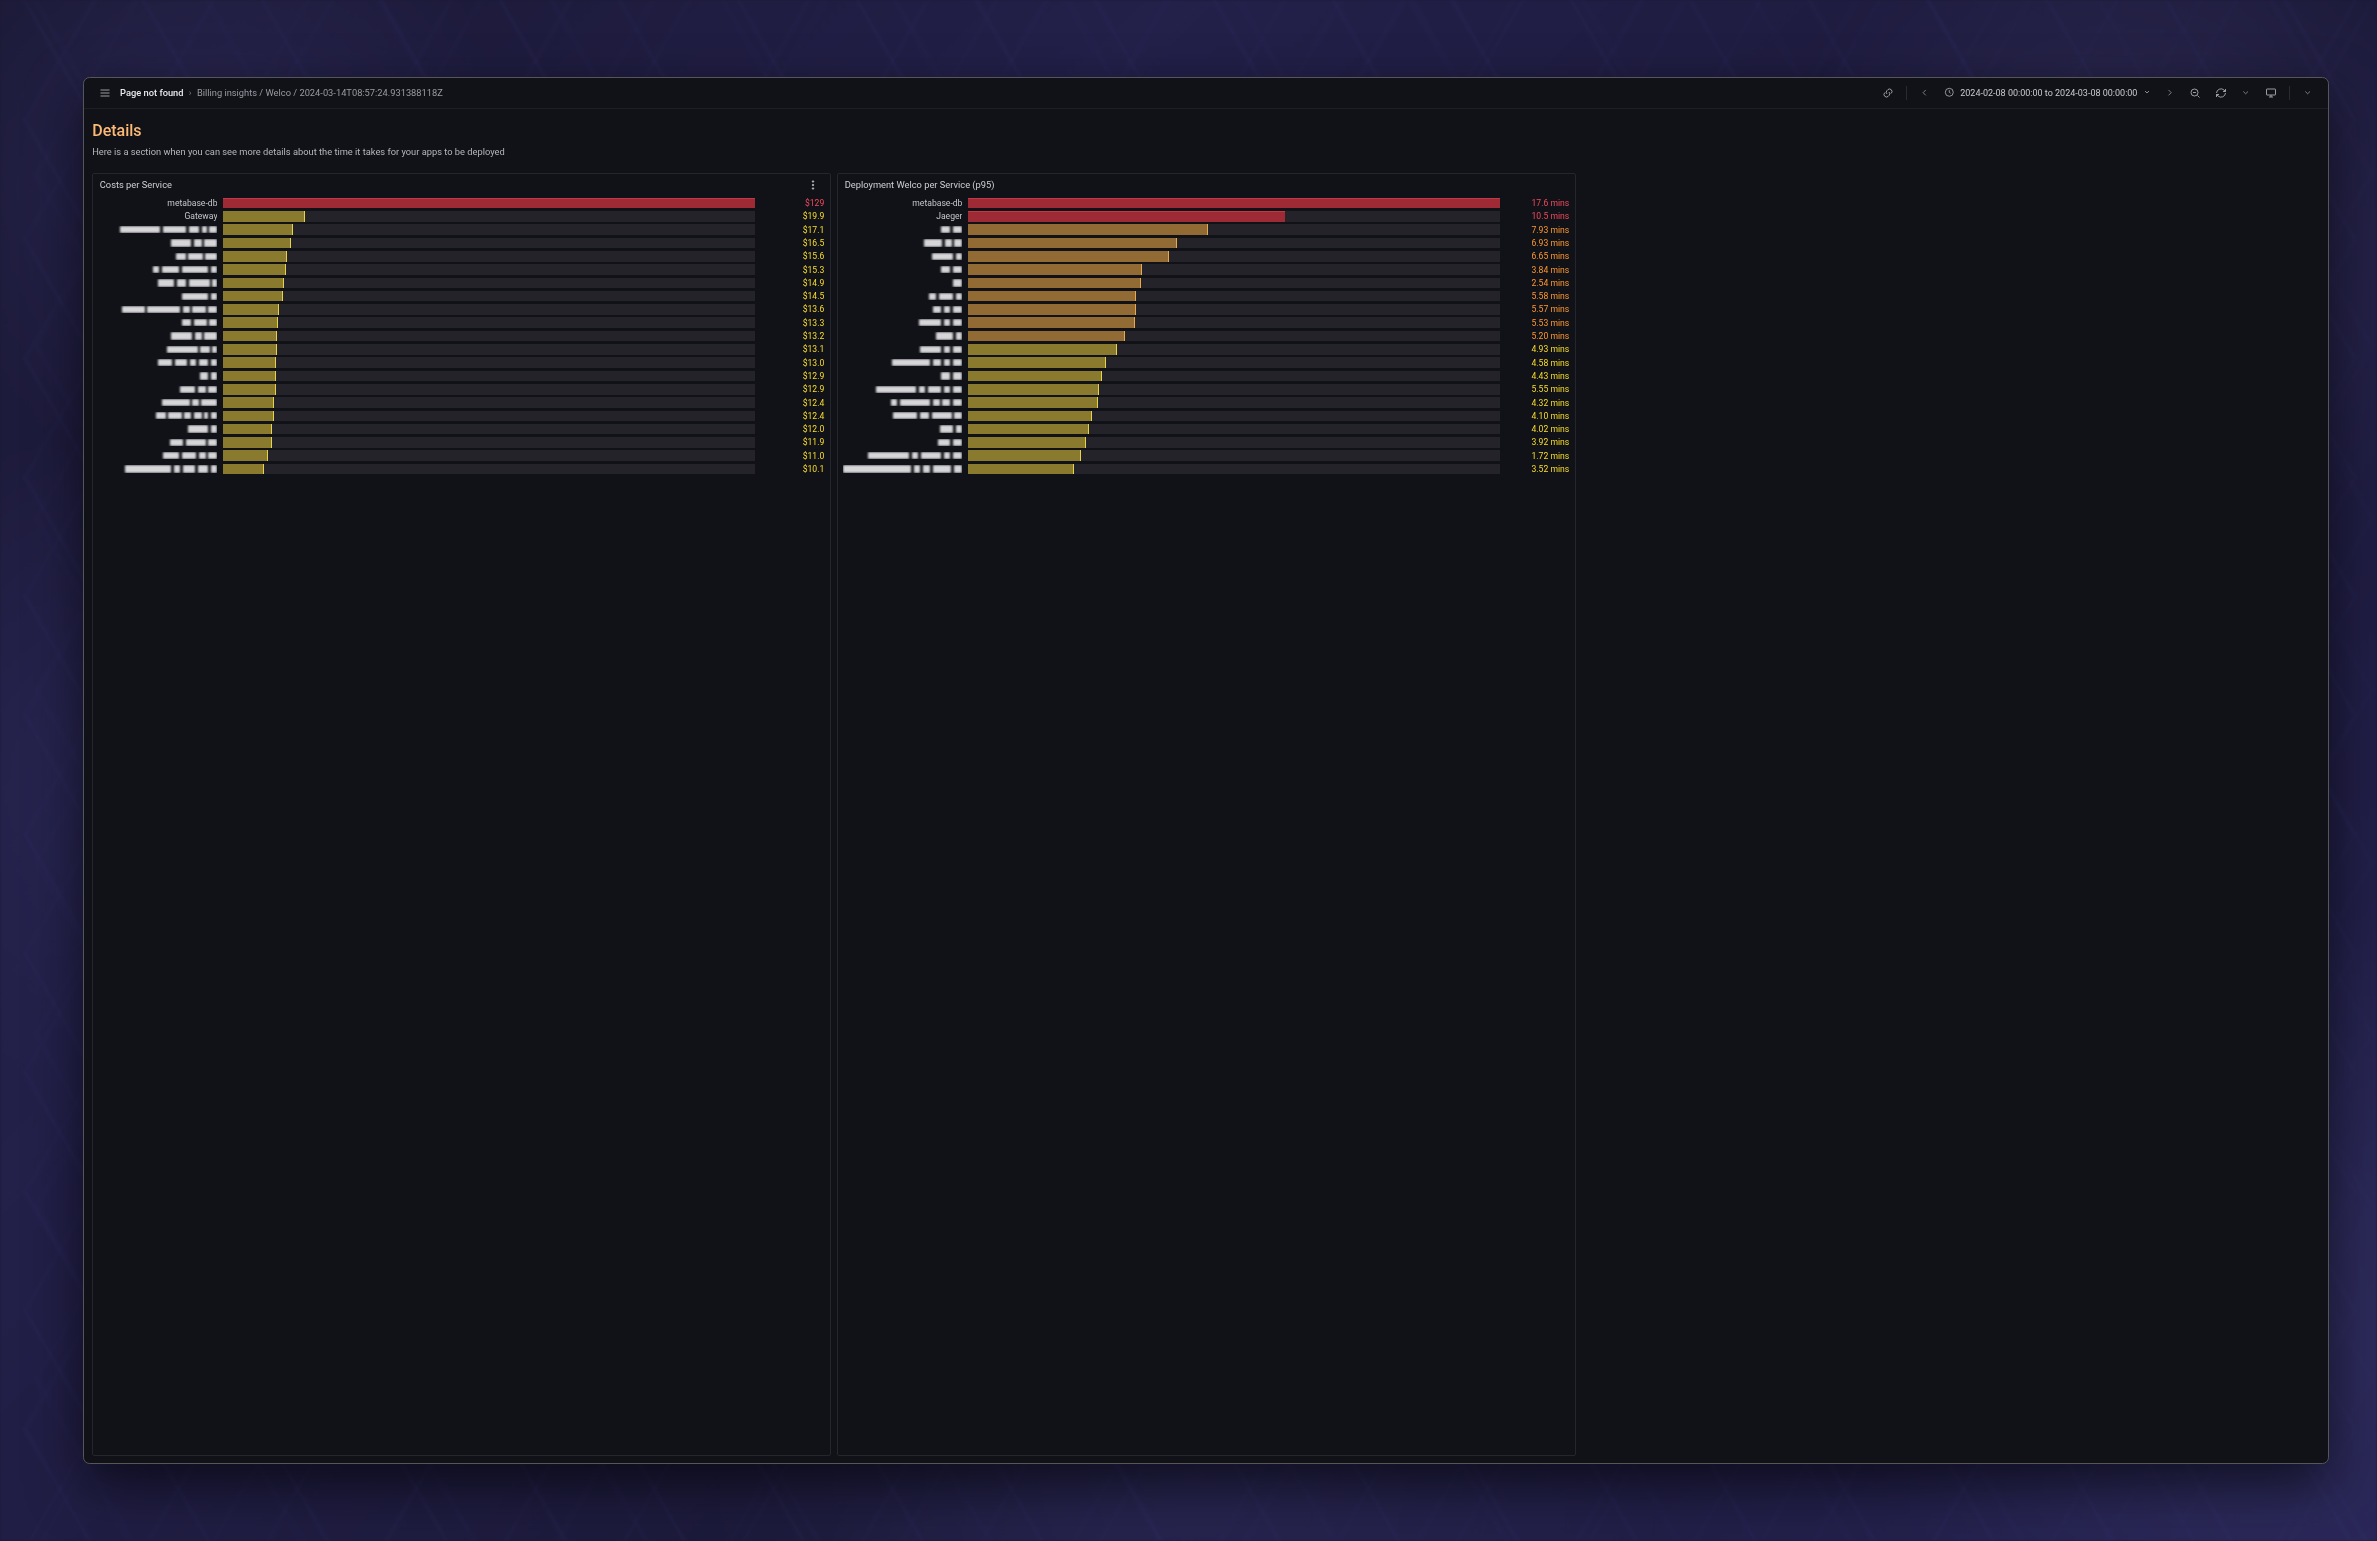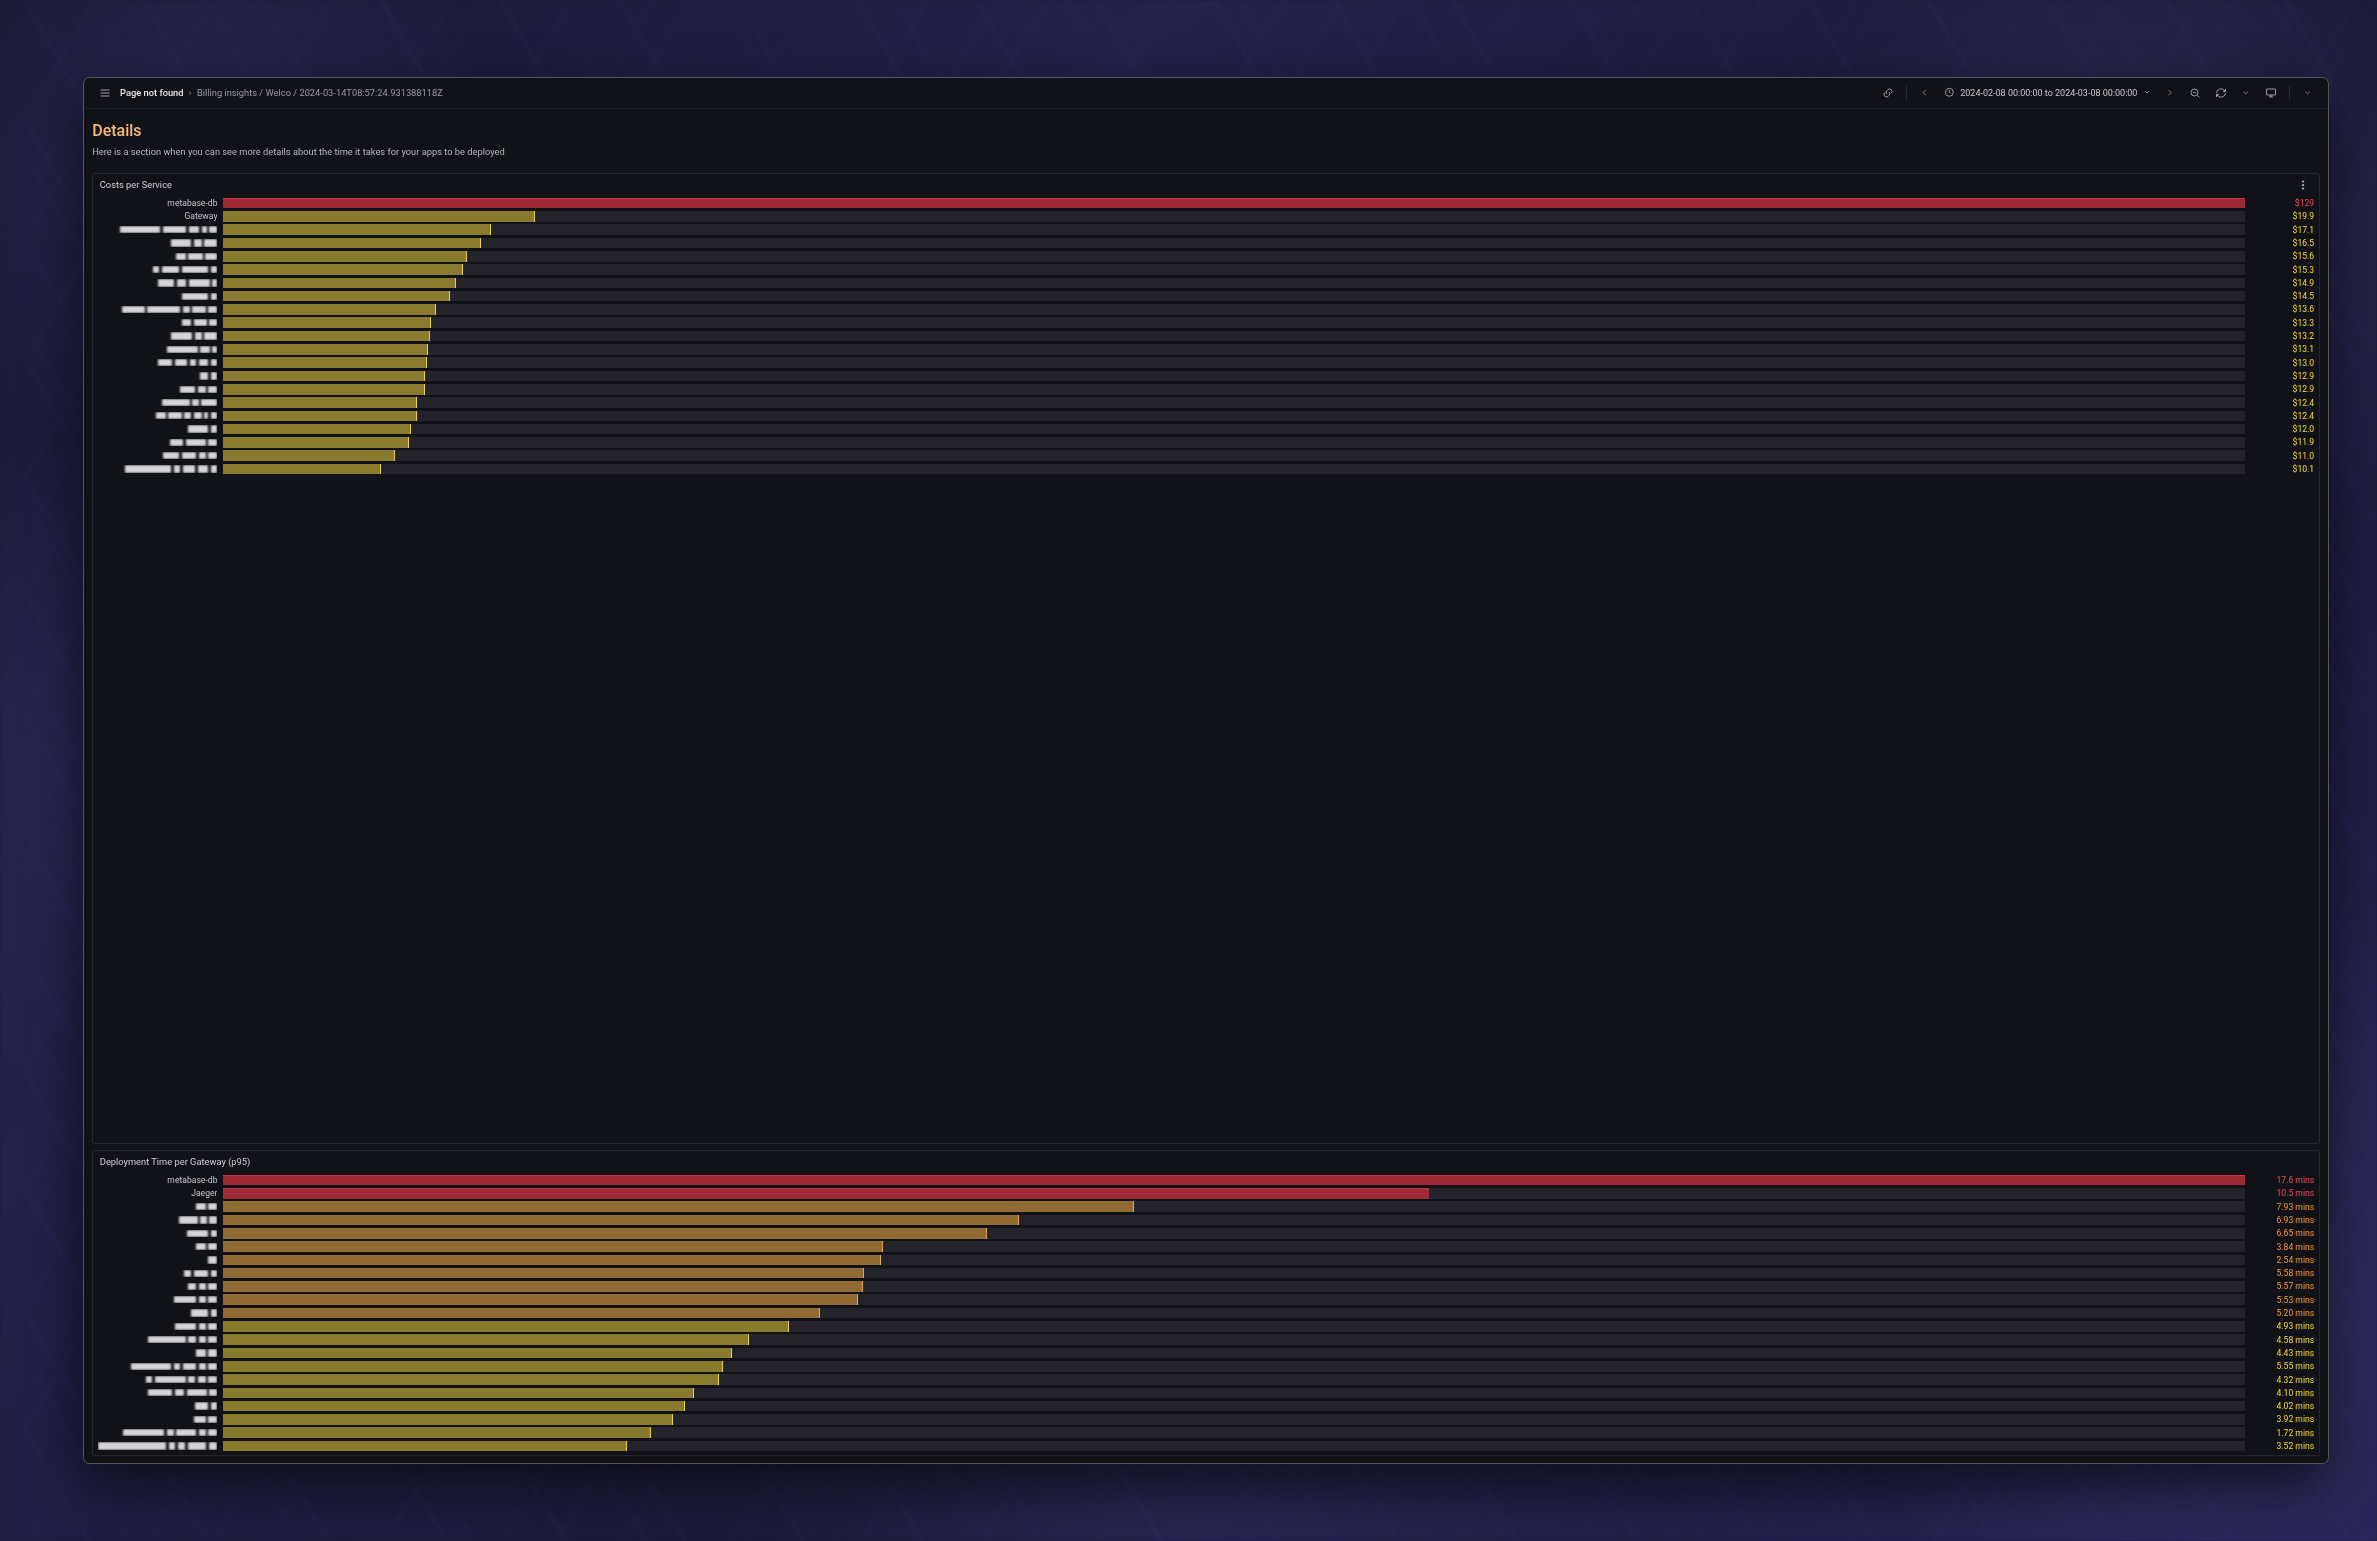--- a/index.html
+++ b/index.html
@@ -79,21 +79,21 @@
     padding: 12px 8px 0 8px;
     display:flex; flex-direction:column;
   }
   .page-title { font-size:16px; font-weight:500; color:#fdba74; }
   .page-desc  { font-size:9.3px; color:#b6b6be; margin-top:6.6px; }
 
   .panels {
     margin-top:16px;
     flex:1; min-height:0;
     display:grid;
-    grid-template-columns: 1fr;
+    grid-template-columns: 1fr 1fr 1fr;
     grid-template-rows: minmax(0, 1fr) auto;
     gap: 6.6px;
   }
   .panel {
     background:#111217;
     border:0.7px solid #25262c;
     border-radius:2px;
     display:flex; flex-direction:column;
     overflow:hidden;
     min-height:0;
@@ -487,21 +487,21 @@
               <div class="bar-track">
                 <div class="bar-fill fill-olive" style="width: 7.82946%;"></div>
               </div>
               <div class="bar-value val-yellow">$10.1</div>
             </div>
           </div>
       </div>
 
       <div class="panel">
         <div class="panel-header">
-          <span>Deployment Time per Gateway (p95)</span>
+          <span>Deployment Welco per Service (p95)</span>
         </div>
         <div class="bar-list" id="bars-deploy">
             <div class="bar-row">
               <div class="bar-label">metabase-db</div>
               <div class="bar-track">
                 <div class="bar-fill fill-red" style="width: 100%;"></div>
               </div>
               <div class="bar-value val-red">17.6 mins</div>
             </div>
             <div class="bar-row">

